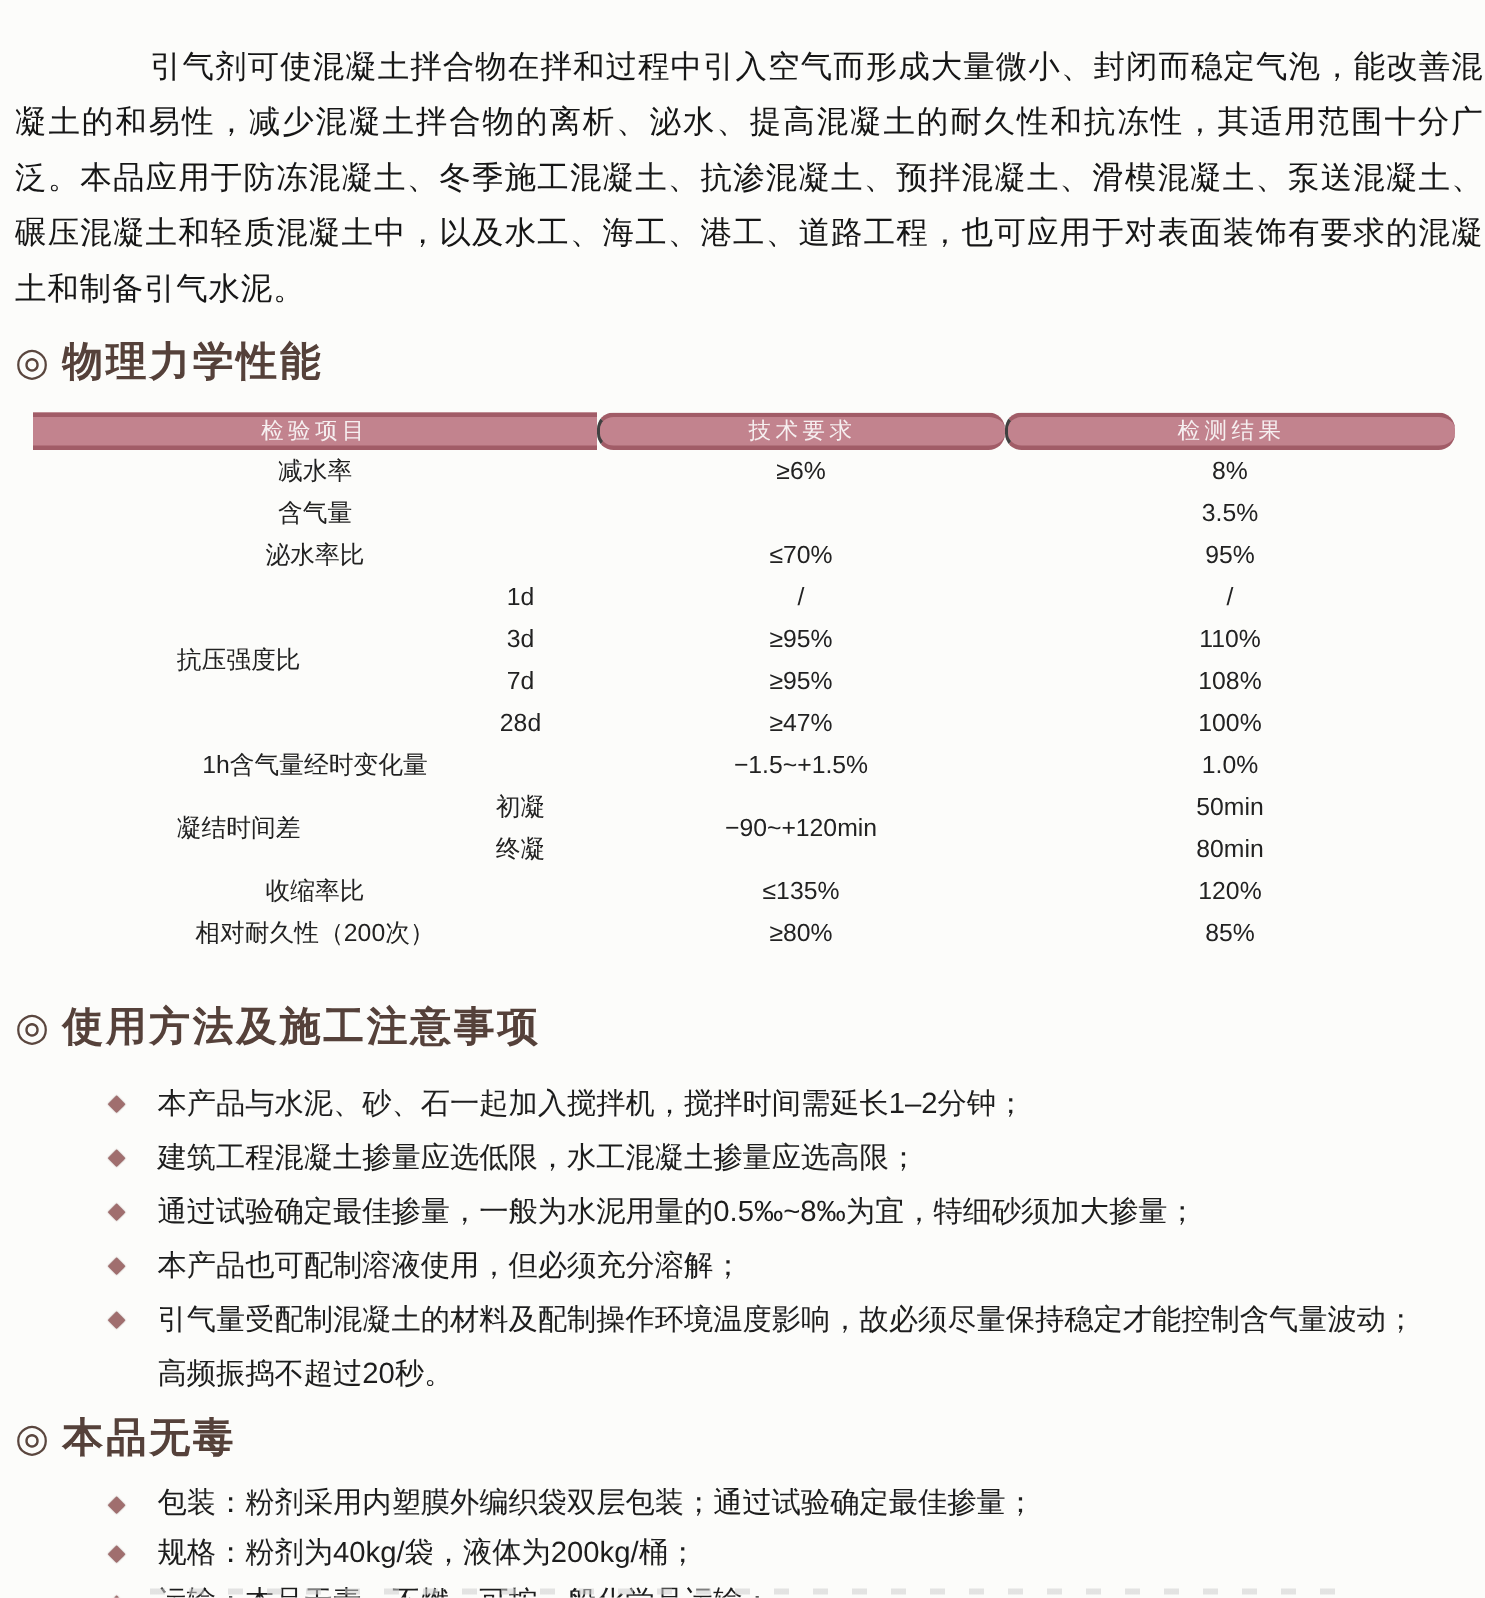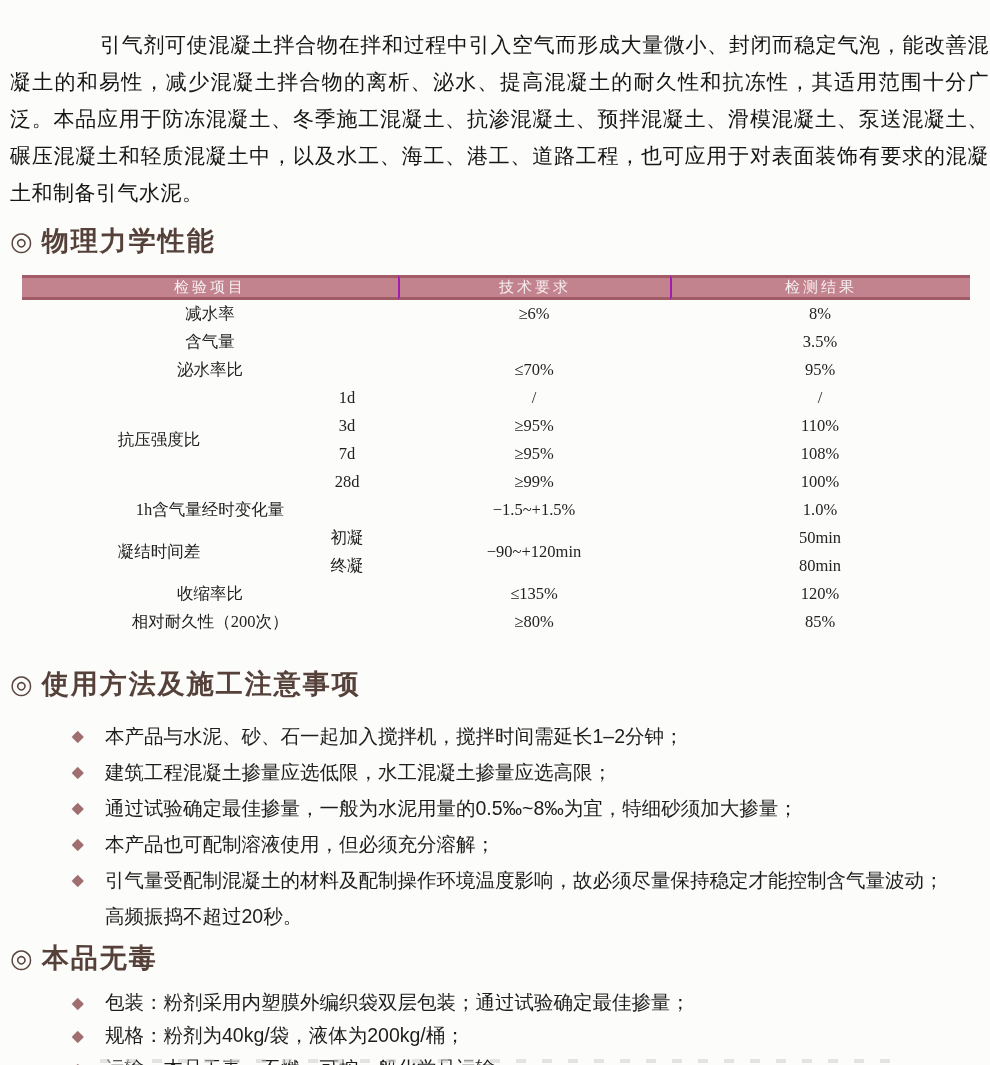--- a/index.html
+++ b/index.html
@@ -31,27 +31,27 @@
   #h-usage     { margin-top:30px; }
   #h-packaging { margin-top:6px; }
 
   
   .perf-table {
     margin:16px 0 0 22px; width:948px;
     display:grid;
     grid-template-columns:274px 102px 272px 300px;
     grid-template-rows:25px repeat(12, 28px);
   }
-  .c { display:flex; align-items:center; justify-content:center; font-size:16.5px; color:#222;font-family:Liberation Serif, serif; }
+  .c { display:flex; align-items:center; justify-content:center; font-size:16.5px; color:#222; }
   .th {
     background:#c2838e; color:#f6eff0;
     font-size:15px; letter-spacing:3px;
     border-top:3px solid #a15c67; border-bottom:3px solid #a15c67;
   }
-  .sep { border-left:2px solid #a21caf; }
+  .sep { border-left:2px solid #404040;border-radius:11px; }
   .col1{grid-column:1} .col2{grid-column:2} .col3{grid-column:3} .col4{grid-column:4}
   .col12{grid-column:1 / 3}
   .r1{grid-row:1} .r2{grid-row:2} .r3{grid-row:3} .r4{grid-row:4}
   .r5{grid-row:5} .r6{grid-row:6} .r7{grid-row:7} .r8{grid-row:8}
   .r9{grid-row:9} .r10{grid-row:10} .r11{grid-row:11} .r12{grid-row:12} .r13{grid-row:13}
   .rs5-8{grid-row:5 / 9} .rs10-11{grid-row:10 / 12}
 
   
   .bullets { list-style:none; margin:0; padding:0; }
   .bullets li { position:relative; padding-left:105px; padding-right:28px; }
@@ -109,21 +109,21 @@
 
     <div class="c col2 r6">3d</div>
     <div class="c col3 r6">≥95%</div>
     <div class="c col4 r6">110%</div>
 
     <div class="c col2 r7">7d</div>
     <div class="c col3 r7">≥95%</div>
     <div class="c col4 r7">108%</div>
 
     <div class="c col2 r8">28d</div>
-    <div class="c col3 r8">≥99%</div>
+    <div class="c col3 r8">≥47%</div>
     <div class="c col4 r8">100%</div>
 
     <div class="c col12 r9">1h含气量经时变化量</div>
     <div class="c col3  r9">−1.5~+1.5%</div>
     <div class="c col4  r9">1.0%</div>
 
     <div class="c col1 rs10-11">凝结时间差</div>
     <div class="c col2 r10">初凝</div>
     <div class="c col3 rs10-11">−90~+120min</div>
     <div class="c col4 r10">50min</div>

